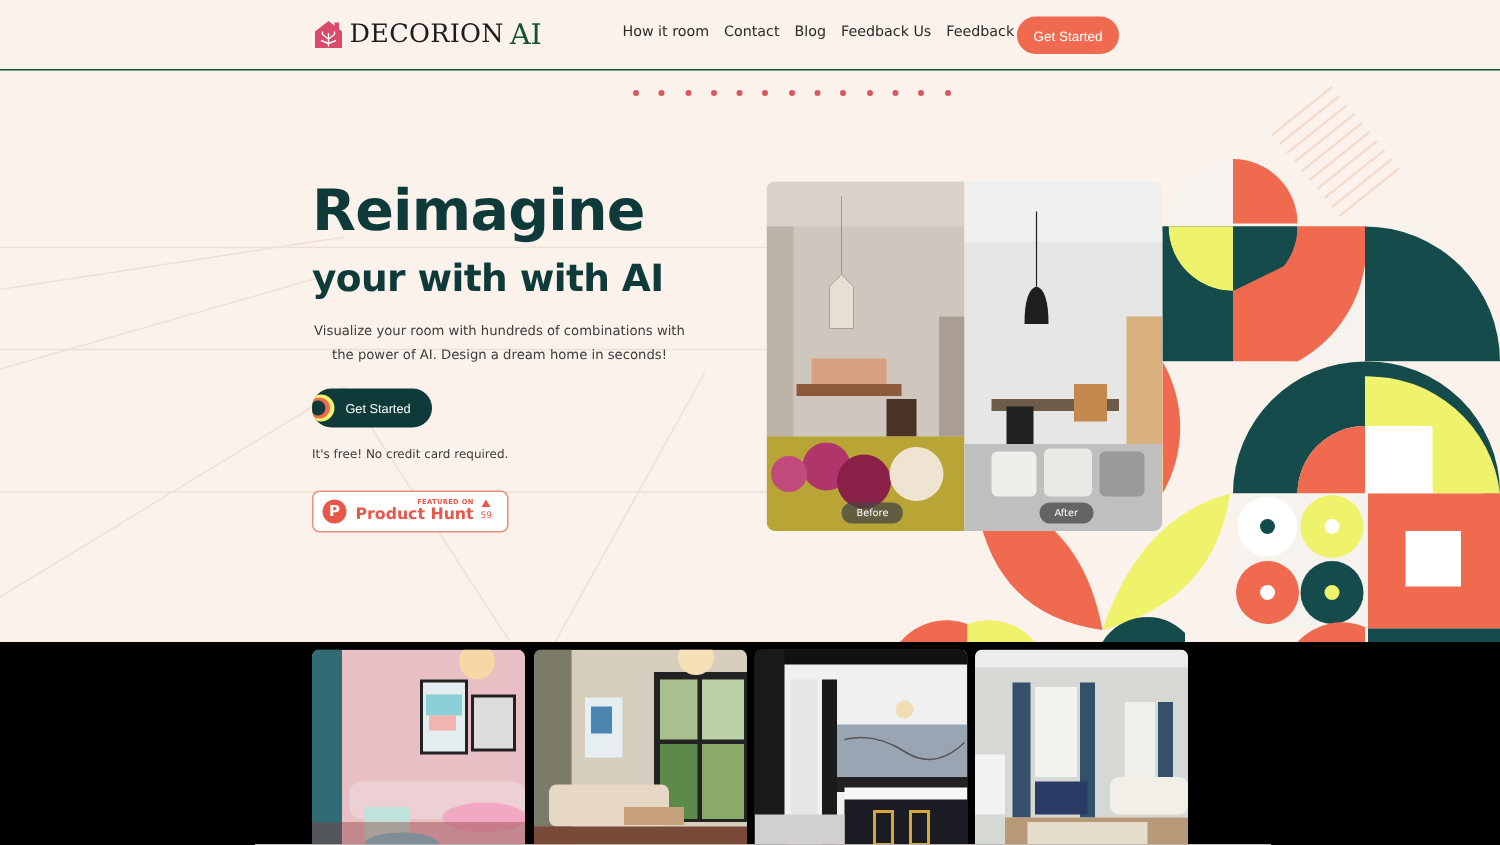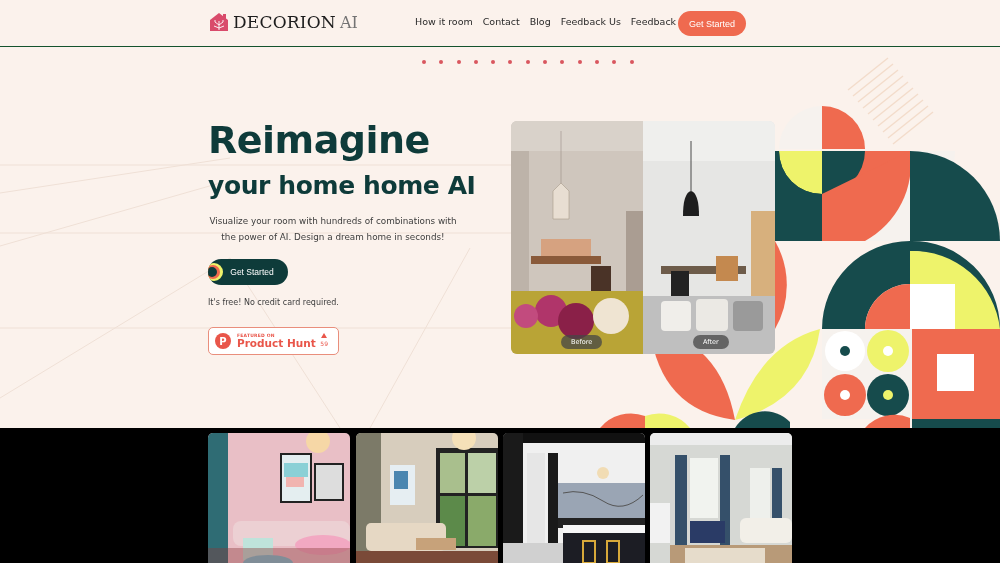--- a/index.html
+++ b/index.html
@@ -4,40 +4,40 @@
 <style>
   * { box-sizing: border-box; margin: 0; padding: 0; }
   html, body { width: 1000px; height: 563px; overflow: hidden; }
   body { background: #fbf2ec; font-family: "DejaVu Sans", sans-serif; position: relative; color: #0e3b3a; }
 
   
   .header { position: absolute; left: 0; top: 0; width: 1000px; height: 47px; border-bottom: 1px solid #14532d; background: #fbf2ec; z-index: 5; }
   .logo { position: absolute; left: 209px; top: 12px; display: flex; align-items: center; gap: 4px; }
   .logo-icon { width: 20px; height: 20px; }
   .logo-text { font-family: "DejaVu Serif", serif; font-size: 17px; color: #1d1d1d; letter-spacing: 0.2px; }
-  .logo-ai { font-family: "DejaVu Serif", serif; font-size: 16px; color: #737373; }
+  .logo-ai { font-family: "DejaVu Serif", serif; font-size: 19px; color: #14532d; }
   .nav { position: absolute; left: 415px; top: 16px; display: flex; gap: 10px; }
   .nav a { font-size: 9.5px; color: #2a2a2a; text-decoration: none; }
   .hdr-btn { position: absolute; left: 678px; top: 11px; width: 68px; height: 25px; border-radius: 13px; background: #ef6a4f; color: #fff; font-size: 9px; border: none; display: flex; align-items: center; justify-content: center; }
 
   .dots { position: absolute; left: 422px; top: 60px; display: flex; gap: 13.3px; }
   .dots span { width: 4px; height: 4px; border-radius: 50%; background: #d9575f; display: block; }
 
   .bg-lines { position: absolute; left: 0; top: 48px; width: 1000px; height: 380px; }
 
   
   .hero-title { position: absolute; left: 208px; top: 118px; font-size: 38px; font-weight: bold; color: #0e3b3a; letter-spacing: -0.5px; }
   .hero-sub { position: absolute; left: 208px; top: 171px; font-size: 25px; font-weight: bold; color: #0e3b3a; letter-spacing: -0.4px; }
   .hero-desc { position: absolute; left: 208px; top: 213px; width: 250px; font-size: 8.8px; line-height: 16px; color: #3c3c3c; text-align: center; }
   .cta { position: absolute; left: 208px; top: 259px; width: 80px; height: 26px; border-radius: 13px; background: #0e3b3a; color: #fff; font-size: 8.5px; border: none; display: flex; align-items: center; justify-content: center; padding-left: 8px; overflow: hidden; }
   .cta-icon { position: absolute; left: -4px; top: 3px; width: 20px; height: 20px; }
   .free-note { position: absolute; left: 208px; top: 298px; font-size: 8px; color: #3c3c3c; }
   .ph-badge { position: absolute; left: 208px; top: 327px; width: 131px; height: 28px; border-radius: 5px; border: 1px solid #e98e7c; background: #fff; display: flex; align-items: center; padding-left: 6px; }
   .ph-logo { width: 16px; height: 16px; border-radius: 50%; background: #e9564a; color: #fff; font-size: 10px; font-weight: bold; display: flex; align-items: center; justify-content: center; }
-  .ph-text { margin-left: 6px; display: flex; flex-direction: column; }
+  .ph-text { margin-left: 6px; display: flex; flex-direction: column; align-items: flex-end; }
   .ph-small { font-size: 4.5px; color: #e9564a; font-weight: bold; letter-spacing: 0.2px; }
   .ph-big { font-size: 10.5px; color: #e9564a; font-weight: bold; line-height: 11px; }
   .ph-votes { position: absolute; right: 10px; top: 5px; display: flex; flex-direction: column; align-items: center; }
   .ph-arrow { width: 0; height: 0; border-left: 3px solid transparent; border-right: 3px solid transparent; border-bottom: 5px solid #e9564a; }
   .ph-count { font-size: 6px; color: #e9564a; margin-top: 2px; }
 
   
   .compare { position: absolute; left: 511px; top: 121px; width: 264px; height: 233px; border-radius: 6px; overflow: hidden; }
   .compare svg { display: block; }
   .tag { position: absolute; top: 214px; font-size: 6.5px; color: #fff; background: rgba(70,70,70,0.75); border-radius: 8px; padding: 3px 10px; }
@@ -101,21 +101,21 @@
     <span></span>
     <span></span>
     <span></span>
     <span></span>
     <span></span>
     <span></span>
     <span></span>
   </div>
 
 <h1 class="hero-title">Reimagine</h1>
-<h2 class="hero-sub">your home home AI</h2>
+<h2 class="hero-sub">your with with AI</h2>
 <p class="hero-desc">Visualize your room with hundreds of combinations with the power of AI. Design a dream home in seconds!</p>
 
 <button class="cta">
   <svg class="cta-icon" viewBox="0 0 20 20">
     <circle cx="10" cy="10" r="9" fill="#eef36b"></circle>
     <circle cx="9" cy="10" r="7" fill="#ef6a4f"></circle>
     <circle cx="8" cy="10" r="5" fill="#0e3b3a"></circle>
   </svg>
   <span>Get Started</span>
 </button>

